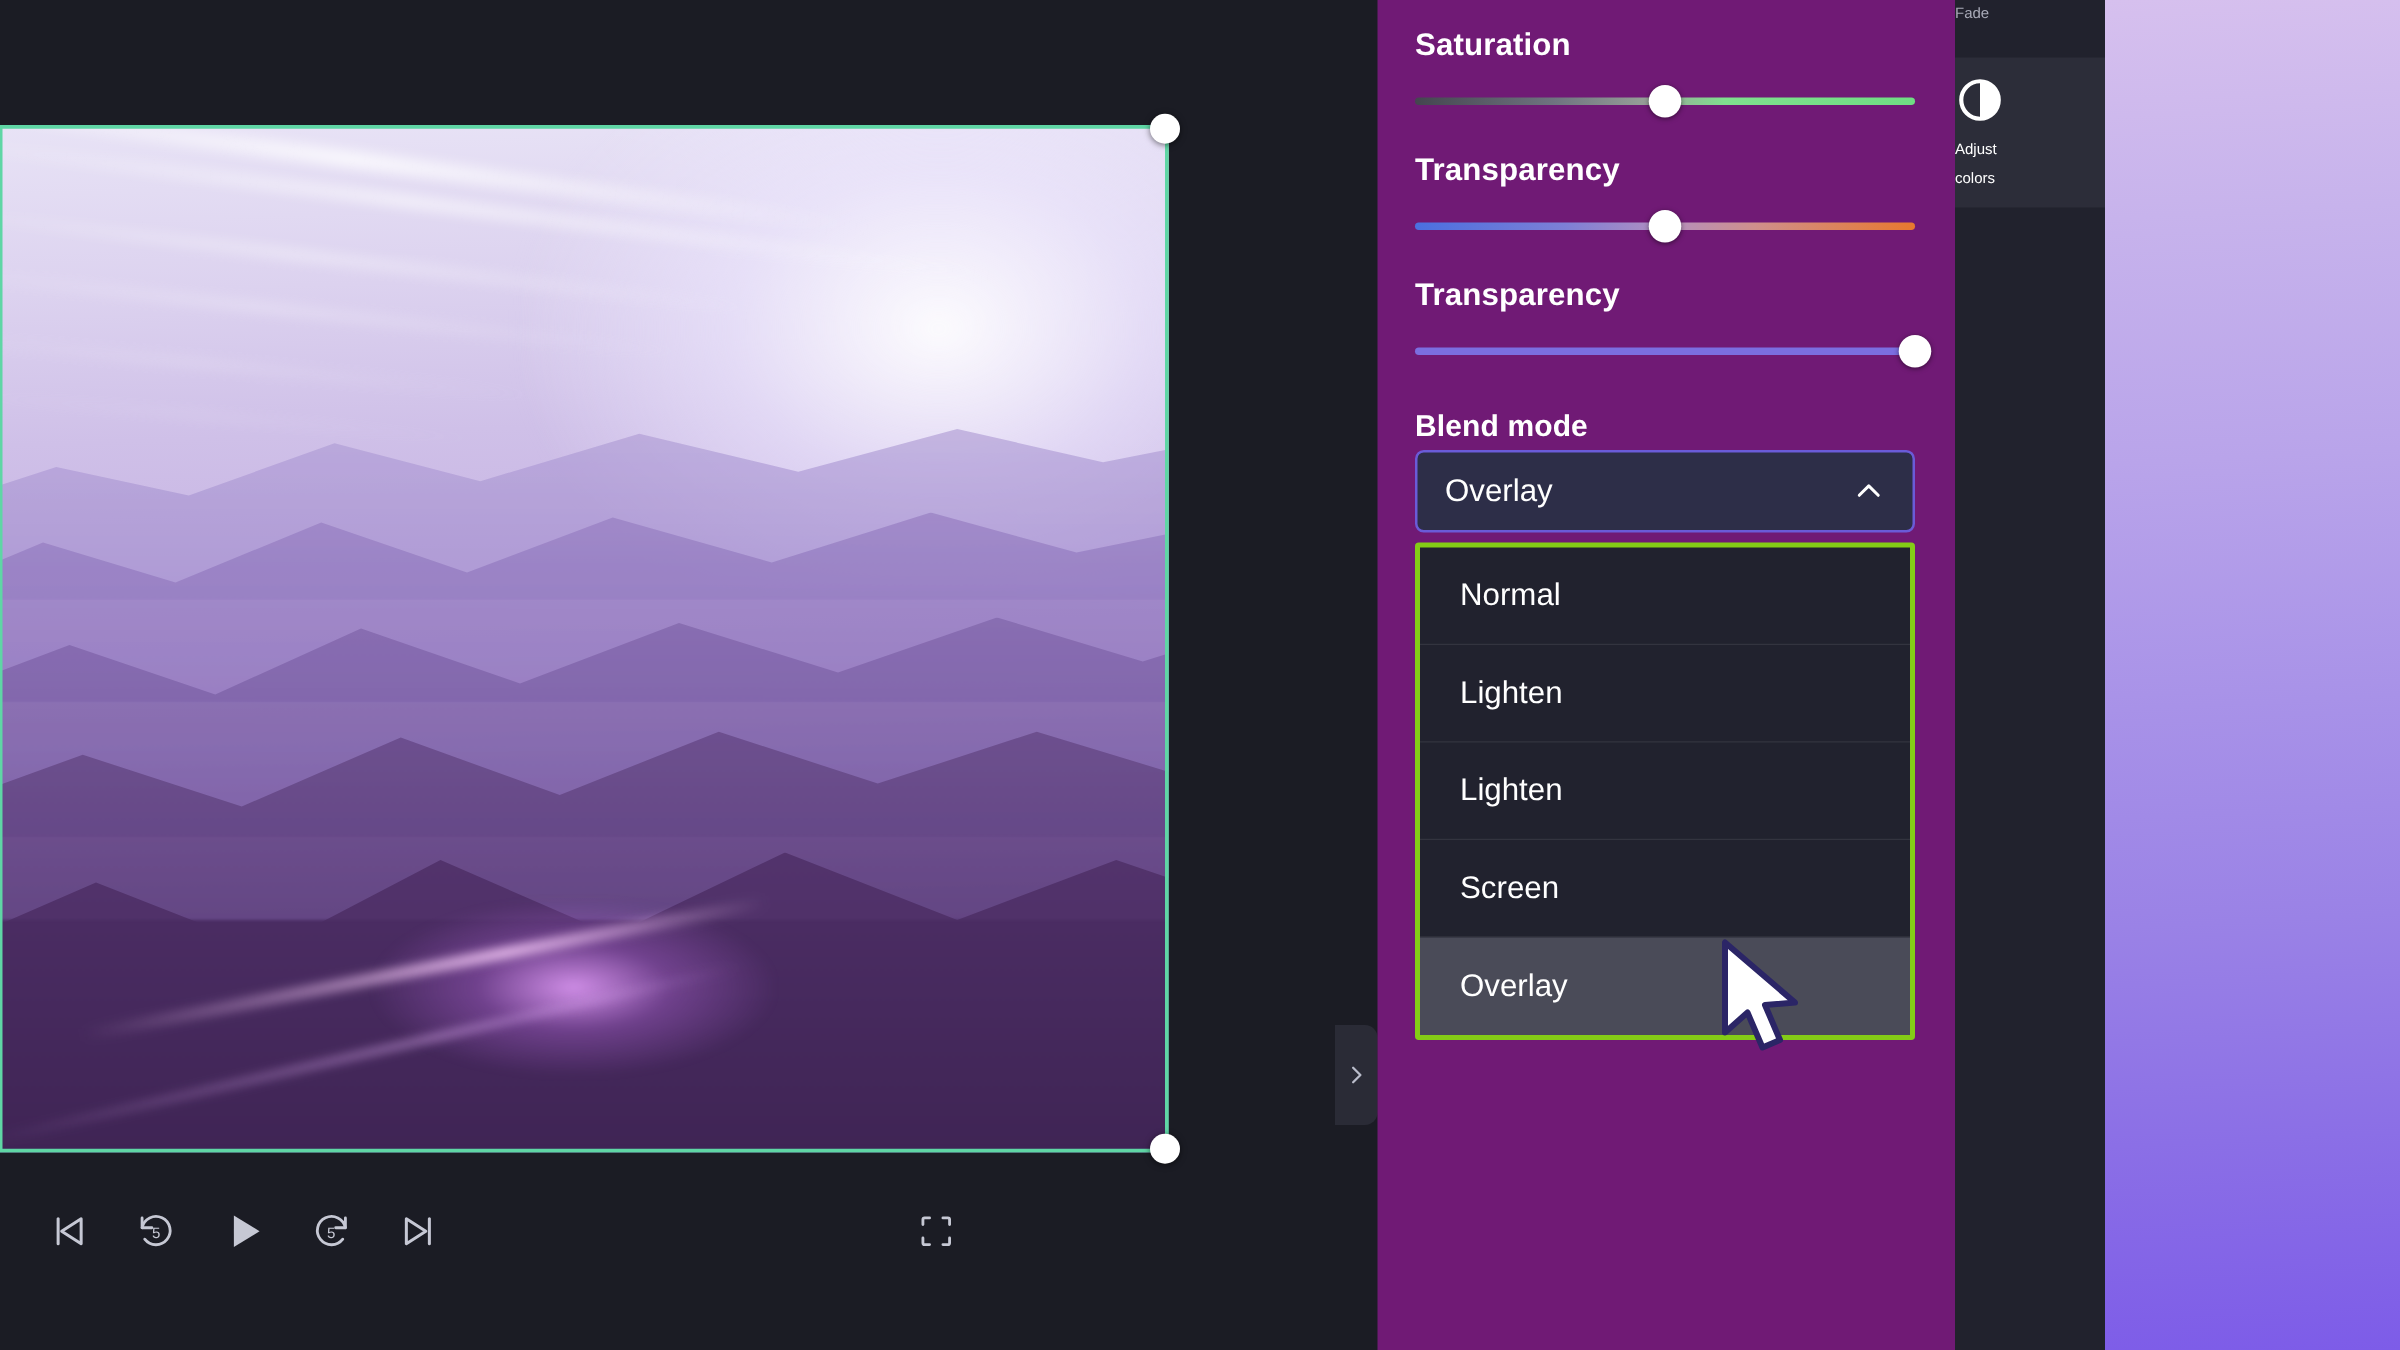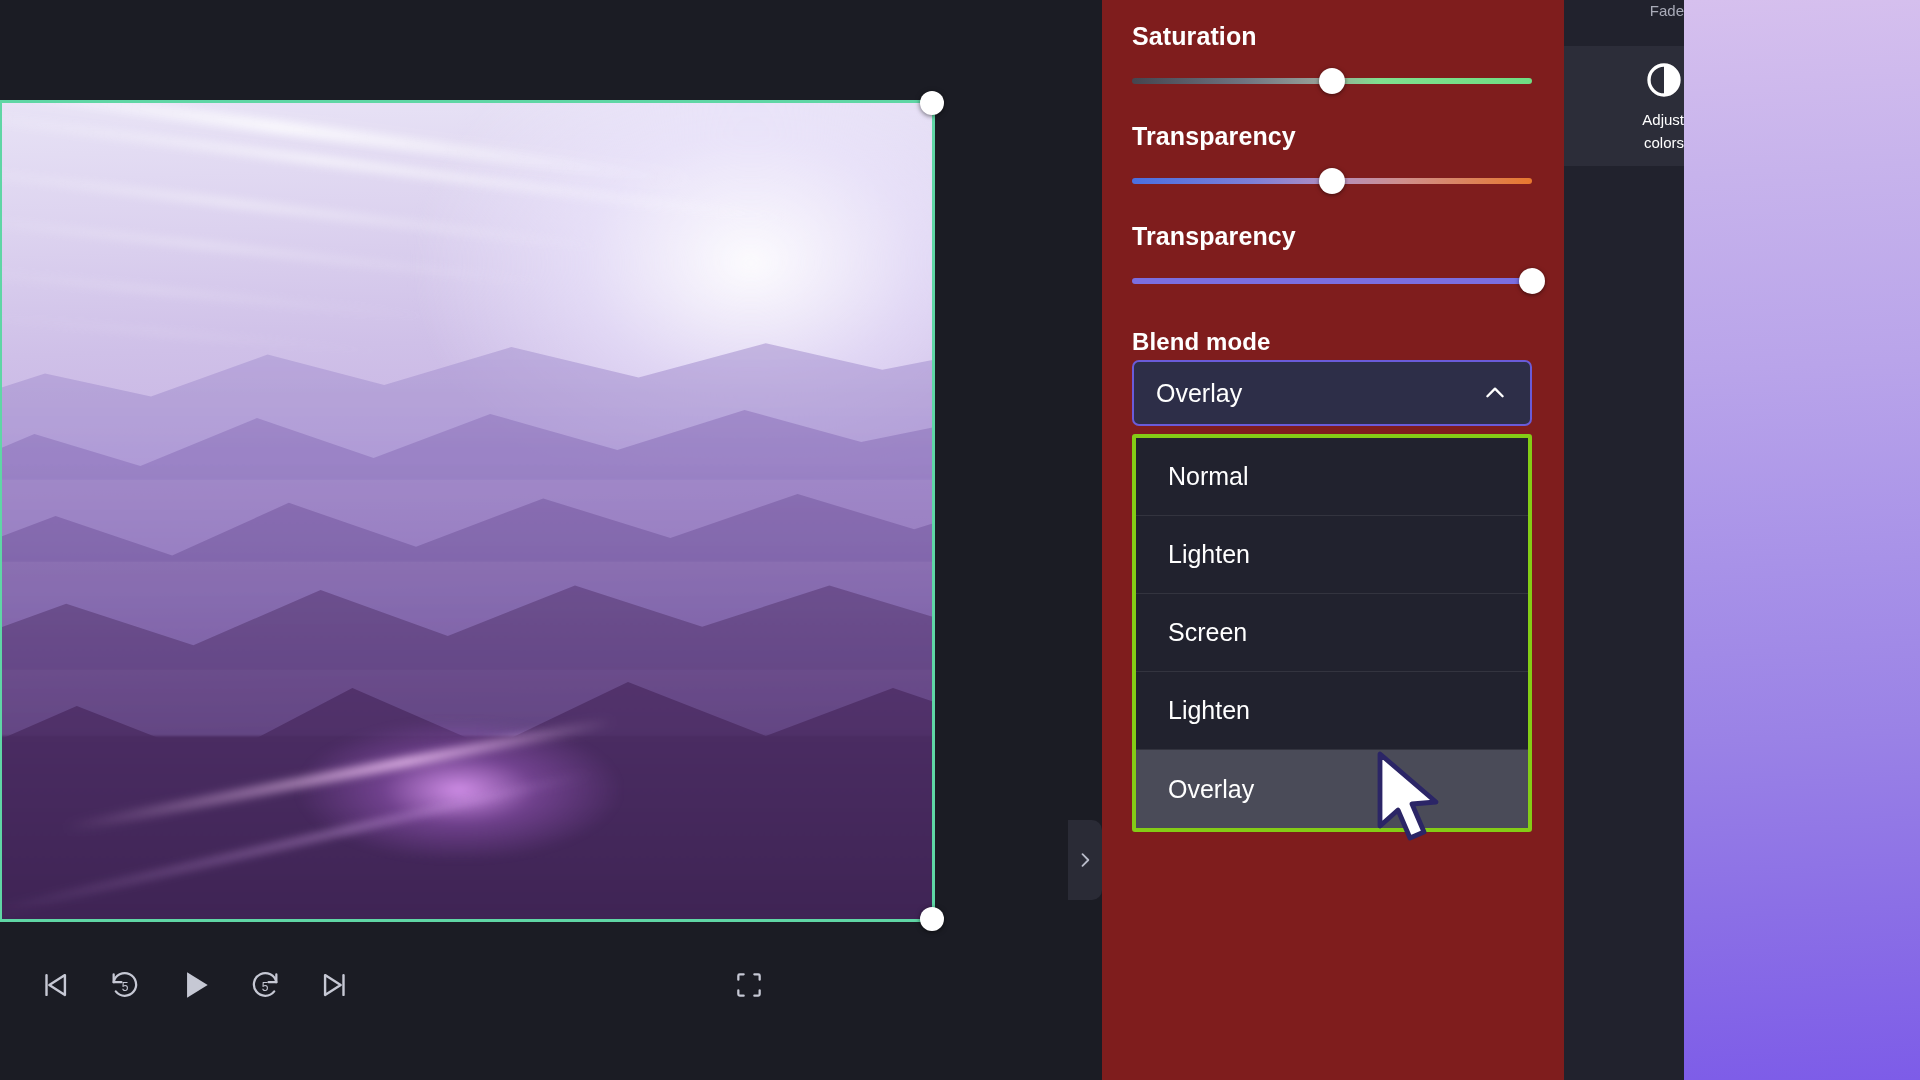--- a/index.html
+++ b/index.html
@@ -102,21 +102,21 @@
   #collapse-tab{
     position:absolute; left:1068px; top:820px; width:34px; height:80px;
     background:#2a2b36; border-radius:0 10px 10px 0;
     display:flex; align-items:center; justify-content:center;
     cursor:pointer; color:#b9bcca;
   }
 
   
   #props{
     position:absolute; left:1102px; top:0; width:462px; height:1080px;
-    background:#7f1d1d;
+    background:#701a75;
     padding:16px 22px;
   }
   .prop-label{
     font-size:25px; font-weight:bold; color:#ffffff;
     letter-spacing:.1px;
   }
   #sat-label{ position:absolute; left:30px; top:22px; }
   #tmp-label{ position:absolute; left:30px; top:122px; }
   #trn-label{ position:absolute; left:30px; top:222px; }
   #blend-label{ position:absolute; left:30px; top:328px; font-weight:bold; font-size:24px;}
@@ -157,22 +157,22 @@
   
   #cursor{ position:absolute; left:1374px; top:890px; pointer-events:none; }
 
   
   #rail{
     position:absolute; left:1564px; top:0; width:120px; height:1080px;
     background:#21222d;
   }
   .rail-item{
     width:120px; height:120px; display:flex; flex-direction:column;
-    align-items:flex-end; justify-content:center; gap:9px; cursor:pointer;
-    color:#a9abb8; font-size:15px; line-height:21px; text-align:center;
+    align-items:flex-start; justify-content:center; gap:9px; cursor:pointer;
+    color:#a9abb8; font-size:12px; line-height:21px; text-align:center;
   }
   .rail-item.active{ background:#2c2d39; color:#ffffff; }
   #rail-fade{ height:46px; justify-content:flex-start; padding-top:0; }
 
   
   #purple{
     position:absolute; left:1684px; top:0; width:236px; height:1080px;
     background:linear-gradient(177deg,#d6c0ee 0%, #c7b3ec 16%, #b9a4ea 34%, #a892e8 52%, #9a82e6 68%, #8b6fe6 84%, #7d5ce8 100%);
   }
 </style>
@@ -284,22 +284,22 @@
   <div id="blend-select">
     <span class="val">Overlay</span>
     <svg width="26" height="26" viewBox="0 0 24 24" fill="none" stroke="#ffffff" stroke-width="2.2" stroke-linecap="round" stroke-linejoin="round">
       <polyline points="5,15 12,8 19,15"></polyline>
     </svg>
   </div>
 
   <div id="blend-menu">
       <div class="menu-item">Normal</div>
       <div class="menu-item">Lighten</div>
+      <div class="menu-item">Lighten</div>
       <div class="menu-item">Screen</div>
-      <div class="menu-item">Lighten</div>
       <div class="menu-item selected">Overlay</div>
     </div>
 
   <div id="cursor" style="left: 272px; top: 750px;">
     <svg width="70" height="96" viewBox="0 0 35 48">
       <path d="M3 2 L3 38 L12 30 L18 44 L25 41 L19 27 L31 26 Z" fill="#ffffff" stroke="#2b2566" stroke-width="2.4" stroke-linejoin="round"></path>
     </svg>
   </div>
 </div>
 

